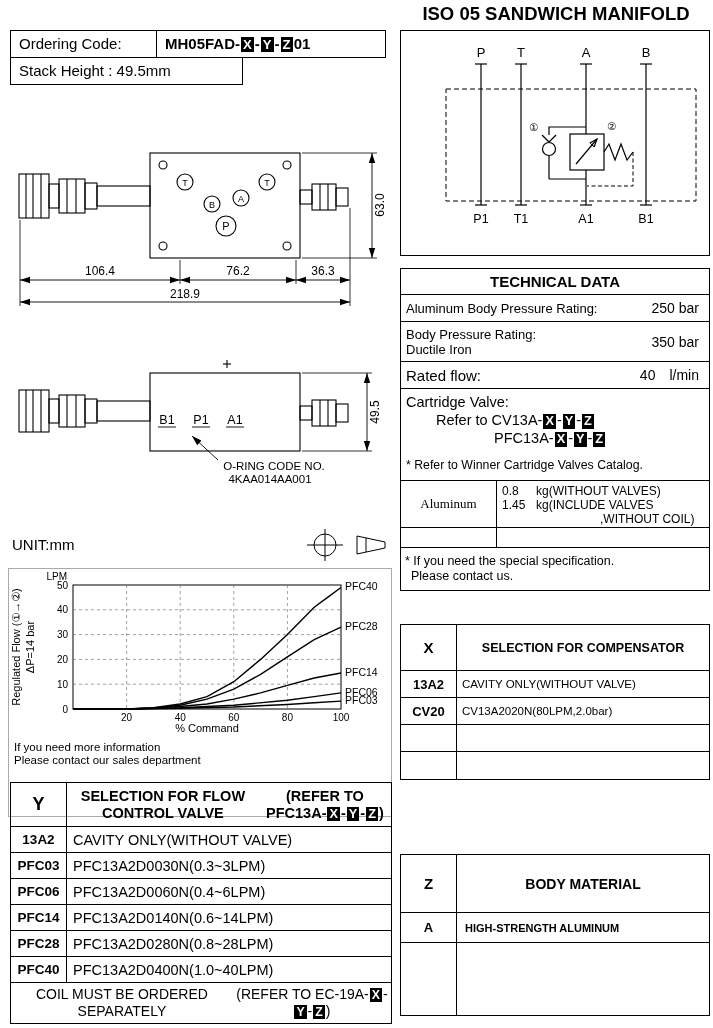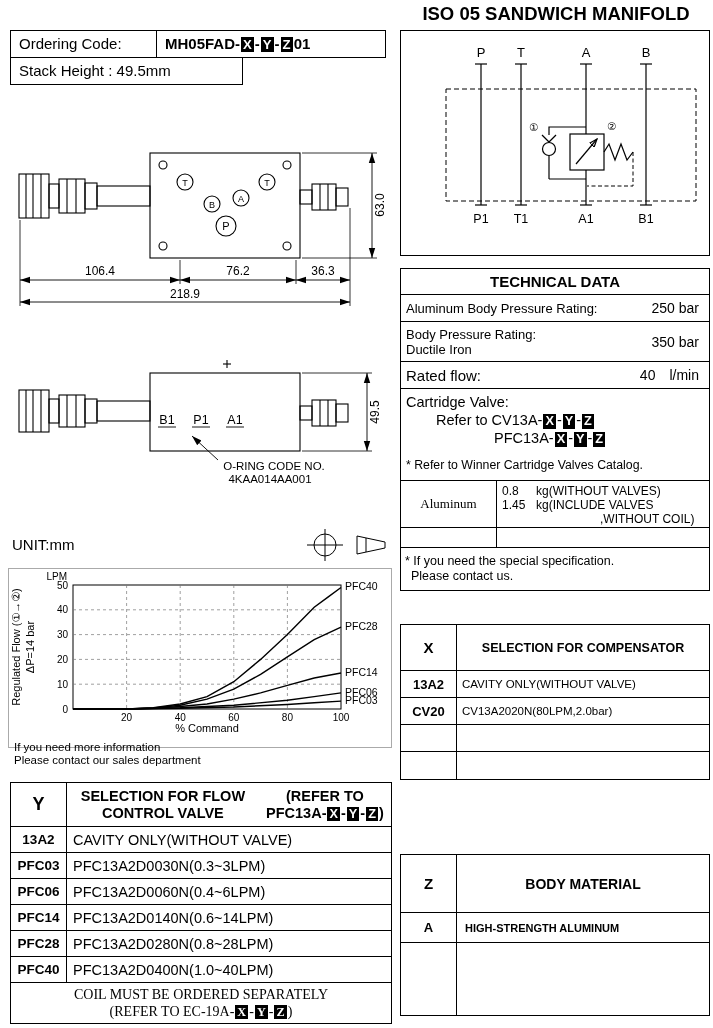--- a/index.html
+++ b/index.html
@@ -37,21 +37,21 @@
   .sch .pilot { stroke-dasharray:4 2.5; stroke-width:1; }
   .sch text { font-size:13px; text-anchor:middle; }
   .sch .sub { font-size:12.5px; }
   .sch .numc { font-size:10.5px; }
 
   #unit-label { left:12px; top:536px; font-size:15px; }
   #proj { left:303px; top:524px; }
   .proj line, .proj circle, .proj polygon { fill:none; stroke:#000; stroke-width:1; }
 
   
-  #chart-block { left:8px; top:568px; width:384px; height:180px; border:1px solid #aaa; background:#fff; }
+  #chart-block { left:8px; top:568px; width:384px; height:249px; border:1px solid #aaa; background:#fff; }
   .frame { fill:none; stroke:#000; stroke-width:1; }
   .grid { stroke:#777; stroke-width:0.7; stroke-dasharray:3 3; }
   .curve { fill:none; stroke:#000; stroke-width:1.4; }
   .curve-label { font-size:10.5px; }
   .tick { font-size:10px; }
   .axis-t { font-size:11px; }
   .chart-notes { padding-left:5px; font-size:11.5px; line-height:12.5px; }
 
   
   #tech-box { left:400px; top:268px; width:310px; }
@@ -93,21 +93,21 @@
   #ztable .r1 .desc-cell { font-size:11px; font-weight:bold; padding-left:8px; }
   #ztable .empty { height:72px; }
 
   #ytable { left:10px; top:782px; width:382px; }
   #ytable .hdr { height:44px; }
   #ytable .hdr .key-cell { font-size:18px; }
   #ytable .hdr .desc-cell { flex-direction:row; justify-content:center; font-weight:bold; font-size:14.5px; line-height:17px; text-align:center; }
   #ytable .r { height:26px; }
   #ytable .r .key-cell { font-size:13.5px; }
   #ytable .r .desc-cell { font-size:14.5px; padding-left:6px; }
-  #ytable .foot { height:40px; flex-direction:column; justify-content:center; text-align:center; font-size:14px; line-height:17px; display:flex; align-items:center;font-family:Liberation Serif, serif; }
+  #ytable .foot { height:40px; flex-direction:row; justify-content:center; text-align:center; font-size:14px; line-height:17px; display:flex; align-items:center; }
 
   #page-title { left:400px; top:3px; width:312px; text-align:center; font-weight:bold; font-size:18.5px; }
 </style>
 </head>
 <body>
 
 <div id="page">
 
   <div id="ordering" class="abs box">
     <div class="ord-label">Ordering Code:</div>

